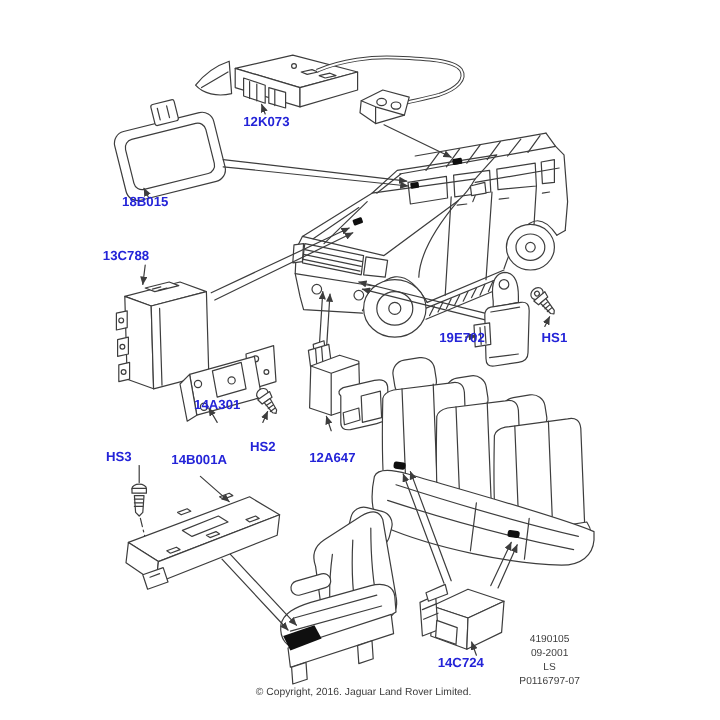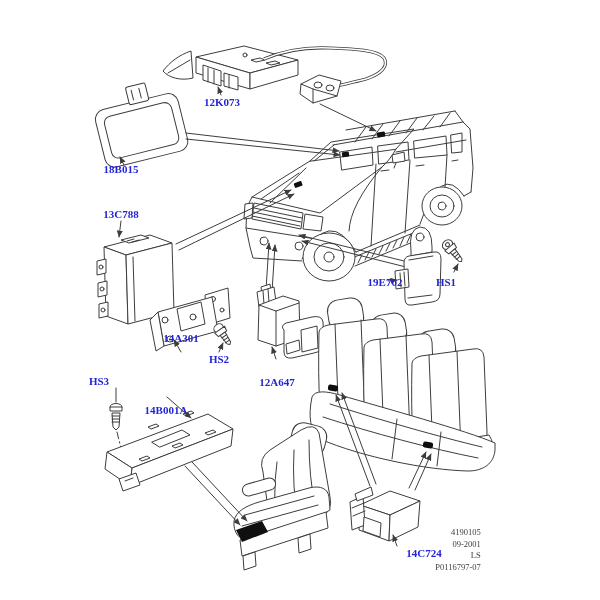--- a/index.html
+++ b/index.html
@@ -1,29 +1,29 @@
 <!DOCTYPE html>
 <html style="--color-background: #ffffff; --color-label: #2424d8; --color-line: #3d3d3d; --color-solid: #0f0f0f; --color-text: #3d3d3d;"><head>
 <meta charset="utf-8">
 <style>
   * { margin:0; padding:0; box-sizing:border-box; }
   html,body { width:600px; height:600px; background:#fff; font-family:"Liberation Sans",sans-serif; overflow:hidden; }
-  .stage { position:relative; width:600px; height:600px; background:var(--color-background,#ffffff);font-family:Liberation Serif, serif; }
+  .stage { position:relative; width:600px; height:600px; background:var(--color-background,#ffffff); }
   svg.art { position:absolute; left:0; top:0; }
   .ln { fill:none; stroke:var(--color-line,#3d3d3d); stroke-width:1; stroke-linecap:round; stroke-linejoin:round; }
   .pf { fill:#ffffff; stroke:var(--color-line,#3d3d3d); stroke-width:1; stroke-linejoin:round; }
   .sd { fill:var(--color-solid,#0f0f0f); stroke:none; }
   .mk { fill:var(--color-line,#3d3d3d); }
   .cableO { fill:none; stroke:var(--color-line,#3d3d3d); stroke-width:3.2; }
   .cableI { fill:none; stroke:#ffffff; stroke-width:1.6; }
   .dash { stroke-dasharray:7 3 1.5 3; }
   .plabel { position:absolute; transform:translateX(-50%); color:var(--color-label,#2424d8);
             font-size:11px; font-weight:bold; white-space:nowrap; cursor:pointer; }
   .infoblock { position:absolute; left:458px; top:527px; transform:translateX(-50%);
-               text-align:right; font-size:8.5px; line-height:11.6px;
+               text-align:center; font-size:8.5px; line-height:11.6px;
                color:var(--color-text,#3d3d3d); white-space:nowrap; }
   .copyright { position:absolute; left:303px; top:571px; transform:translateX(-50%);
                font-size:8.6px; color:var(--color-text,#3d3d3d); white-space:nowrap; }
 </style>
 </head>
 <body>
 
 <div class="stage">
 
 <svg class="art" width="600" height="600" viewBox="0 0 600 600">
@@ -290,31 +290,32 @@
     <path class="pf" d="M350,502 L363,496 L365,525 L352,530 Z"></path>
     <path class="ln" d="M352,508 L364,503 M353,516 L365,511"></path>
     <path class="pf" d="M355,494 L371,487 L373,495 L357,501 Z"></path>
     <path class="pf" d="M364,517 L381,523 L380,537 L363,531 Z"></path>
     <path class="ln" d="M397,546 L393,535" marker-end="url(#arw)"></path>
   </g>
 </svg>
 
   <div class="plabel" style="left:222px;top:96px">12K073</div>
   <div class="plabel" style="left:121px;top:163px">18B015</div>
-  <div class="plabel" style="left:121px;top:208px">13C788</div>
+  <div class="plabel" style="left:105px;top:208px">13C788</div>
   <div class="plabel" style="left:181px;top:332px">14A301</div>
-  <div class="plabel" style="left:219px;top:353px">HS2</div>
+  <div class="plabel" style="left:219px;top:367px">HS2</div>
   <div class="plabel" style="left:277px;top:376px">12A647</div>
   <div class="plabel" style="left:385px;top:276px">19E702</div>
-  <div class="plabel" style="left:446px;top:276px">HS1</div>
+  <div class="plabel" style="left:462px;top:276px">HS1</div>
   <div class="plabel" style="left:99px;top:375px">HS3</div>
-  <div class="plabel" style="left:166px;top:404px">14B001A</div>
-  <div class="plabel" style="left:424px;top:547px">14C724</div>
+  <div class="plabel" style="left:166px;top:378px">14B001A</div>
+  <div class="plabel" style="left:384px;top:547px">14C724</div>
 
   <div class="infoblock">
     <div>4190105</div>
     <div>09-2001</div>
     <div>LS</div>
     <div>P0116797-07</div>
   </div>
 
+  <div class="copyright">© Copyright, 2016. Jaguar Land Rover Limited.</div>
 
 </div>
 
 </body></html>

